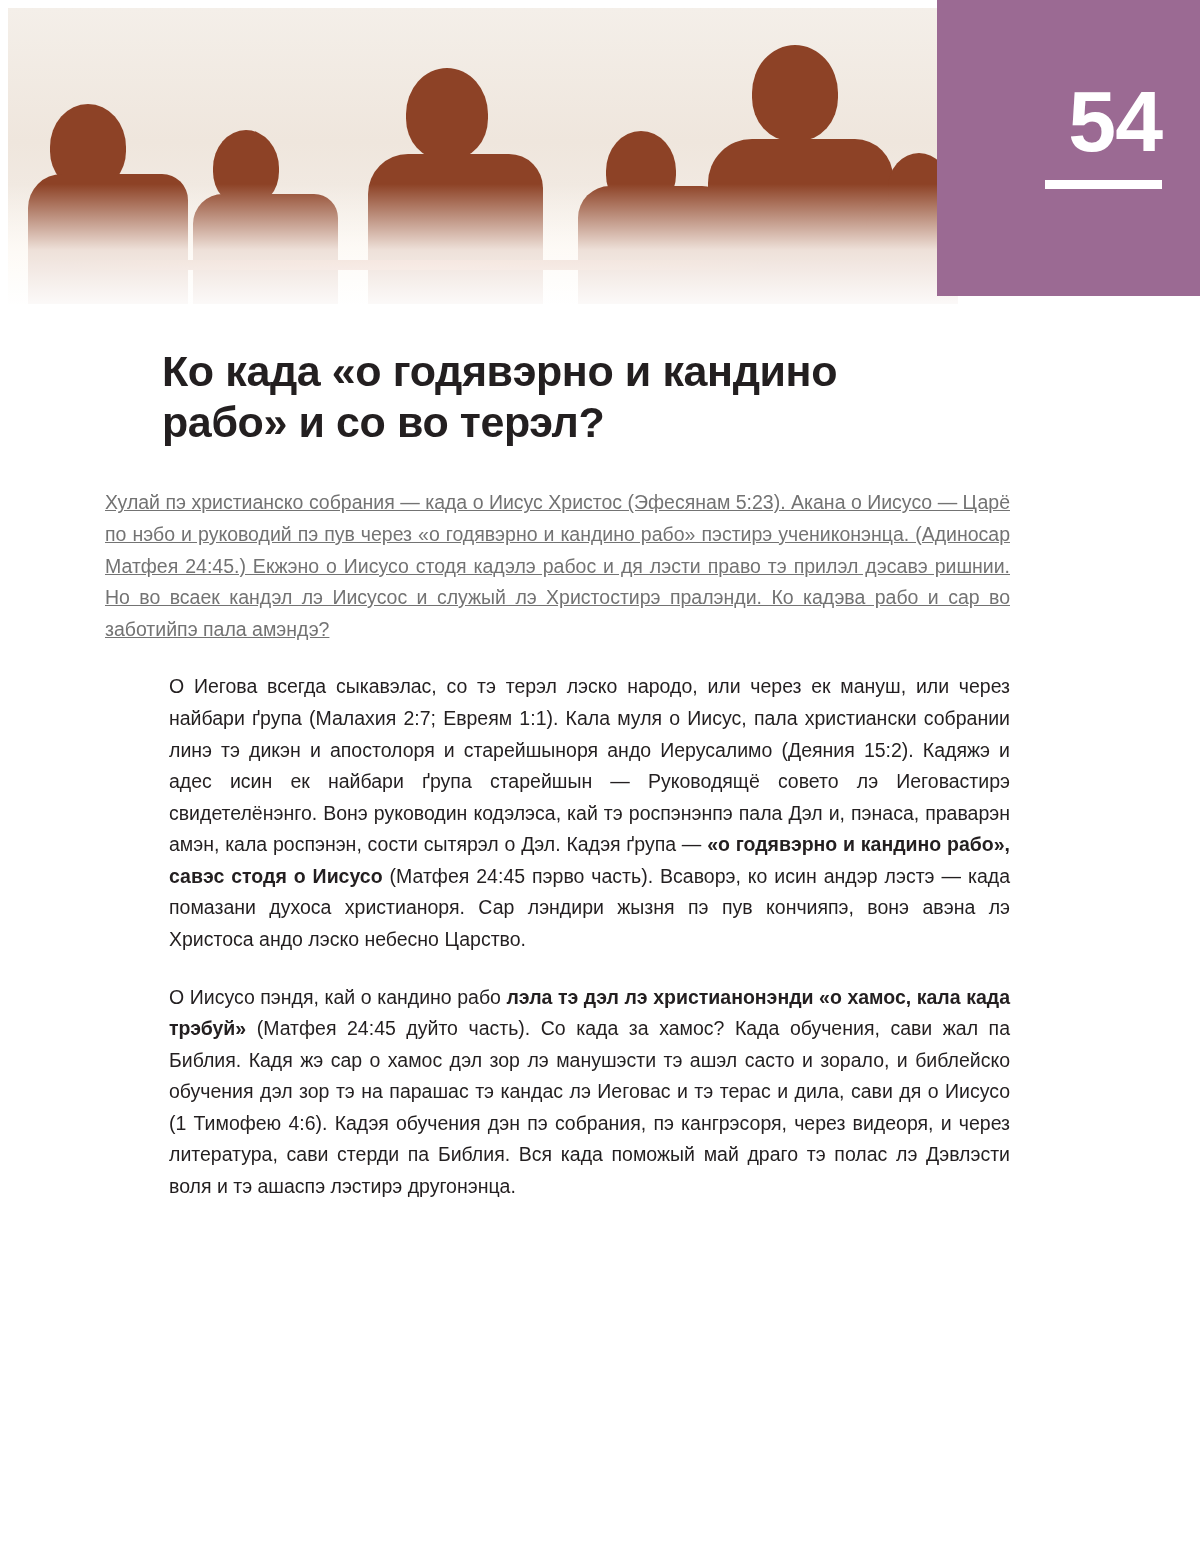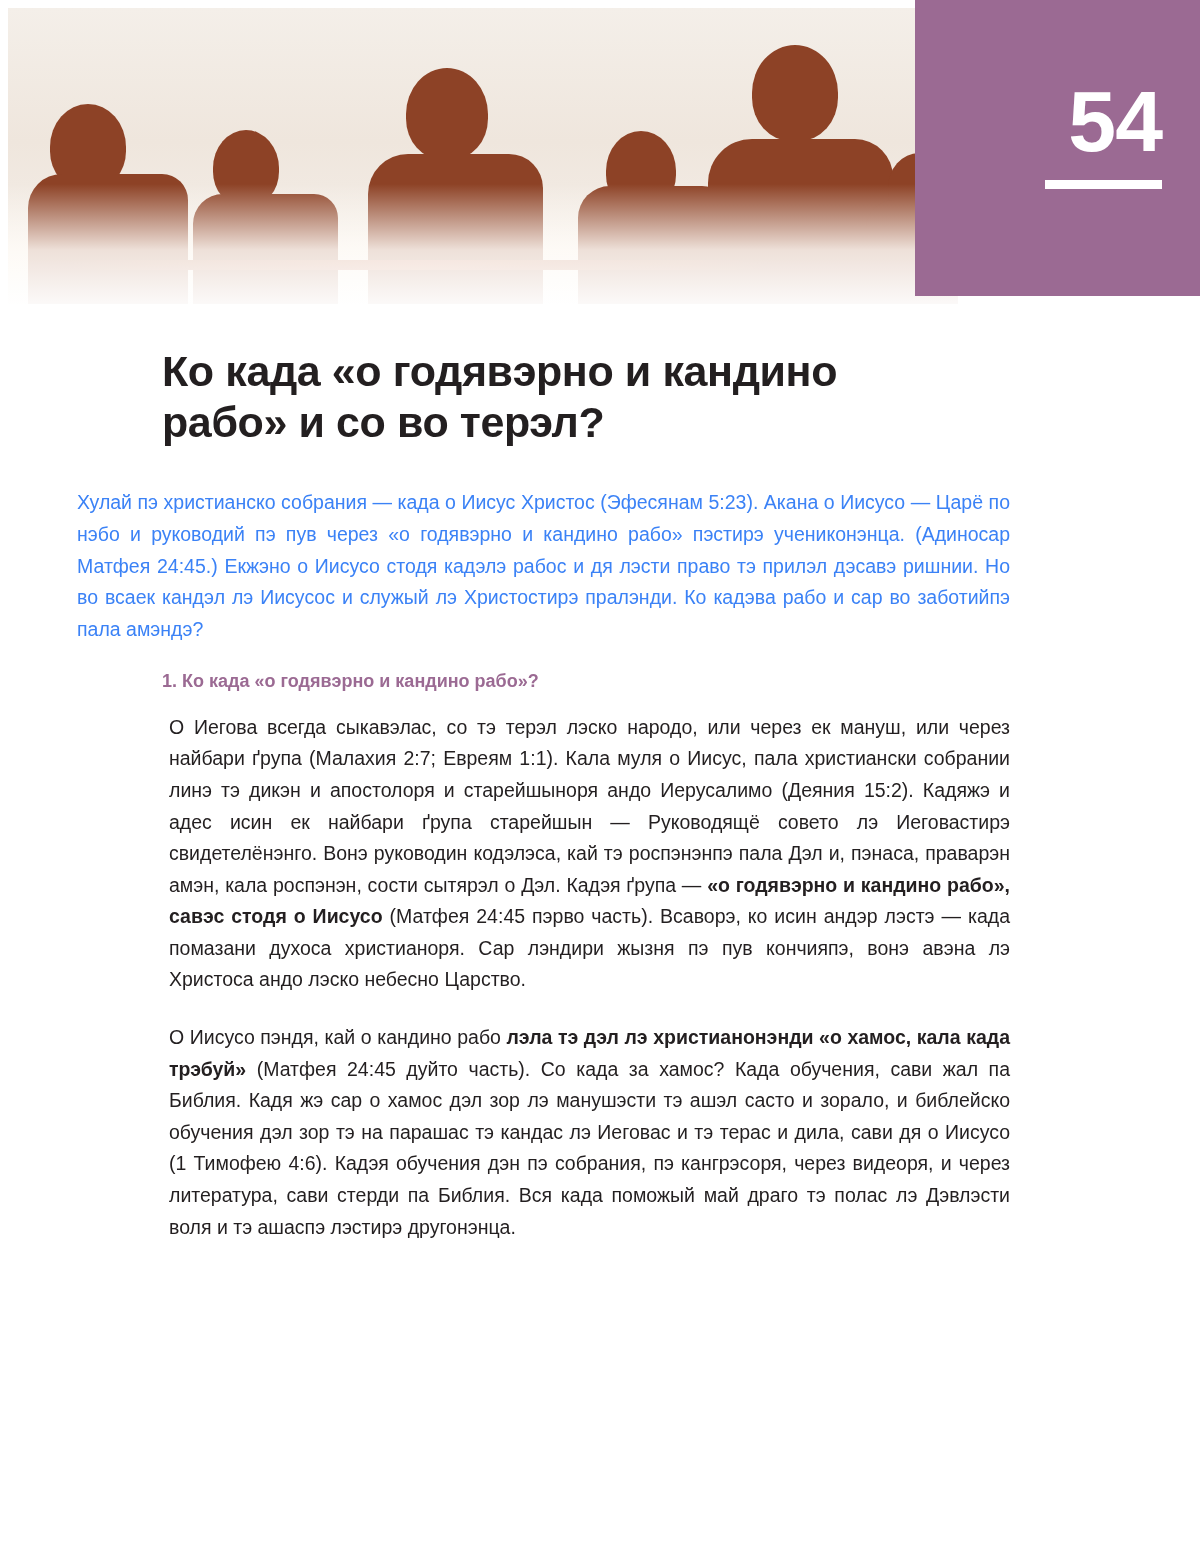--- a/index.html
+++ b/index.html
@@ -64,21 +64,21 @@
   .haze {
     position: absolute;
     left: 0; right: 0; bottom: 0;
     height: 120px;
     background: linear-gradient(180deg, rgba(255,255,255,0) 0%, rgba(255,252,248,0.85) 55%, rgba(255,255,255,0.97) 100%);
   }
   .banner-number-box {
     position: absolute;
     right: 0;
     top: 0;
-    width: 285px;
+    width: 263px;
     height: 296px;
     background: #9b6a93;
     text-align: right;
   }
   .banner-number {
     position: absolute;
     right: 38px;
     top: 78px;
     font-size: 86px;
     font-weight: 700;
@@ -105,25 +105,26 @@
   .title {
     margin: 42px 0 0 162px;
     width: 700px;
     font-size: 43px;
     font-weight: 700;
     line-height: 1.18;
     letter-spacing: -0.4px;
     color: #231f20;
   }
   .intro {
-    margin: 40px 190px 0 77px;
+    margin: 40px 190px 0 105px;
     font-size: 19.5px;
     line-height: 1.62;
     text-align: justify;
-    color: #3b82f6;
+    color: #737373;
+    text-decoration: underline;
   }
   .section {
     margin: 26px 190px 0 162px;
   }
   .section-heading {
     font-size: 18px;
     font-weight: 700;
     color: #9b6a93;
     margin-bottom: 10px;
   }
@@ -180,24 +181,20 @@
   </div>
 </div>
 
 <div class="content">
 
   <h1 class="title">Ко када «о годявэрно и кандино рабо» и со во терэл?</h1>
 
   <p class="intro">Хулай пэ христианско собрания — када о Иисус Христос (Эфесянам 5:23). Акана о Иисусо — Царё по нэбо и руководий пэ пув через «о годявэрно и кандино рабо» пэстирэ учениконэнца. (Адиносар Матфея 24:45.) Екжэно о Иисусо стодя кадэлэ рабос и дя лэсти право тэ прилэл дэсавэ ришнии. Но во всаек кандэл лэ Иисусос и служый лэ Христостирэ пралэнди. Ко кадэва рабо и сар во заботийпэ пала амэндэ?</p>
 
   <div class="section">
-    <div class="section-heading">
-      <span class="num">1.</span>
-      <span>Ко када «о годявэрно и кандино рабо»?</span>
-    </div>
     <p class="section-body">
       <span>О Иегова всегда сыкавэлас, со тэ терэл лэско народо, или через ек мануш, или через найбари ґрупа (Малахия 2:7; Евреям 1:1). Кала муля о Иисус, пала христиански собрании линэ тэ дикэн и апостолоря и старейшыноря андо Иерусалимо (Деяния 15:2). Кадяжэ и адес исин ек найбари ґрупа старейшын — Руководящё совето лэ Иеговастирэ свидетелёнэнго. Вонэ руководин кодэлэса, кай тэ роспэнэнпэ пала Дэл и, пэнаса, праварэн амэн, кала роспэнэн, сости сытярэл о Дэл. Кадэя ґрупа — </span><b>«о годявэрно и кандино рабо», савэс стодя о Иисусо</b><span> (Матфея 24:45 пэрво часть). Всаворэ, ко исин андэр лэстэ — када помазани духоса христианоря. Сар лэндири жызня пэ пув кончияпэ, вонэ авэна лэ Христоса андо лэско небесно Царство.</span>
     </p>
   </div>
 
   <div class="section">
     <p class="section-body">
       <span>О Иисусо пэндя, кай о кандино рабо </span><b>лэла тэ дэл лэ христианонэнди «о хамос, кала када трэбуй»</b><span> (Матфея 24:45 дуйто часть). Со када за хамос? Када обучения, сави жал па Библия. Кадя жэ сар о хамос дэл зор лэ манушэсти тэ ашэл састо и зорало, и библейско обучения дэл зор тэ на парашас тэ кандас лэ Иеговас и тэ терас и дила, сави дя о Иисусо (1 Тимофею 4:6). Кадэя обучения дэн пэ собрания, пэ кангрэсоря, через видеоря, и через литература, сави стерди па Библия. Вся када поможый май драго тэ полас лэ Дэвлэсти воля и тэ ашаспэ лэстирэ другонэнца.</span>
     </p>
   </div>

